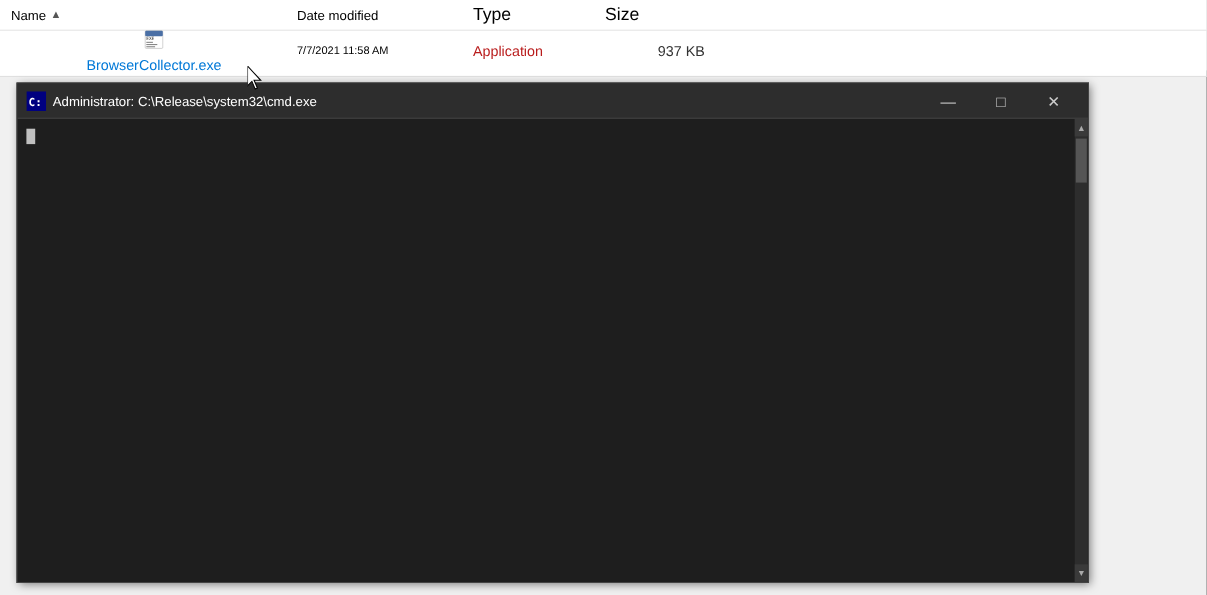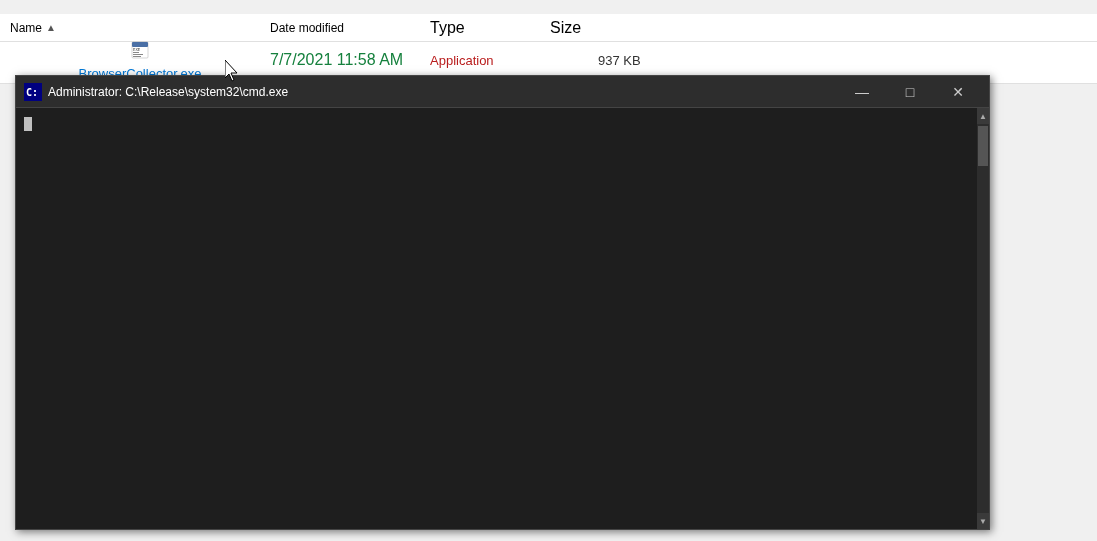--- a/index.html
+++ b/index.html
@@ -9,21 +9,21 @@
       background: #f0f0f0;
       font-family: 'Segoe UI', Arial, sans-serif;
       font-size: 13px;
       overflow: hidden;
       position: relative;
     }
 
     
     .file-explorer {
       position: absolute;
-      top: 14px;
+      top: 0;
       left: 0;
       width: 100%;
       height: 70px;
       background: #ffffff;
       border-bottom: 1px solid #e0e0e0;
     }
 
     .file-table-header {
       display: flex;
       align-items: center;
@@ -79,22 +79,22 @@
       color: #0078d7;
       font-size: 13px;
       display: flex;
       align-items: center;
       gap: 6px;
       flex-direction: column;
     }
 
     .file-row .col-date {
       width: 160px;
-      color: #15803d;
-      font-size: 16px;
+      color: #000000;
+      font-size: 10px;
     }
 
     .file-row .col-type {
       width: 120px;
       color: #b91c1c;
       font-size: 13px;
     }
 
     .file-row .col-size {
       width: 100px;

